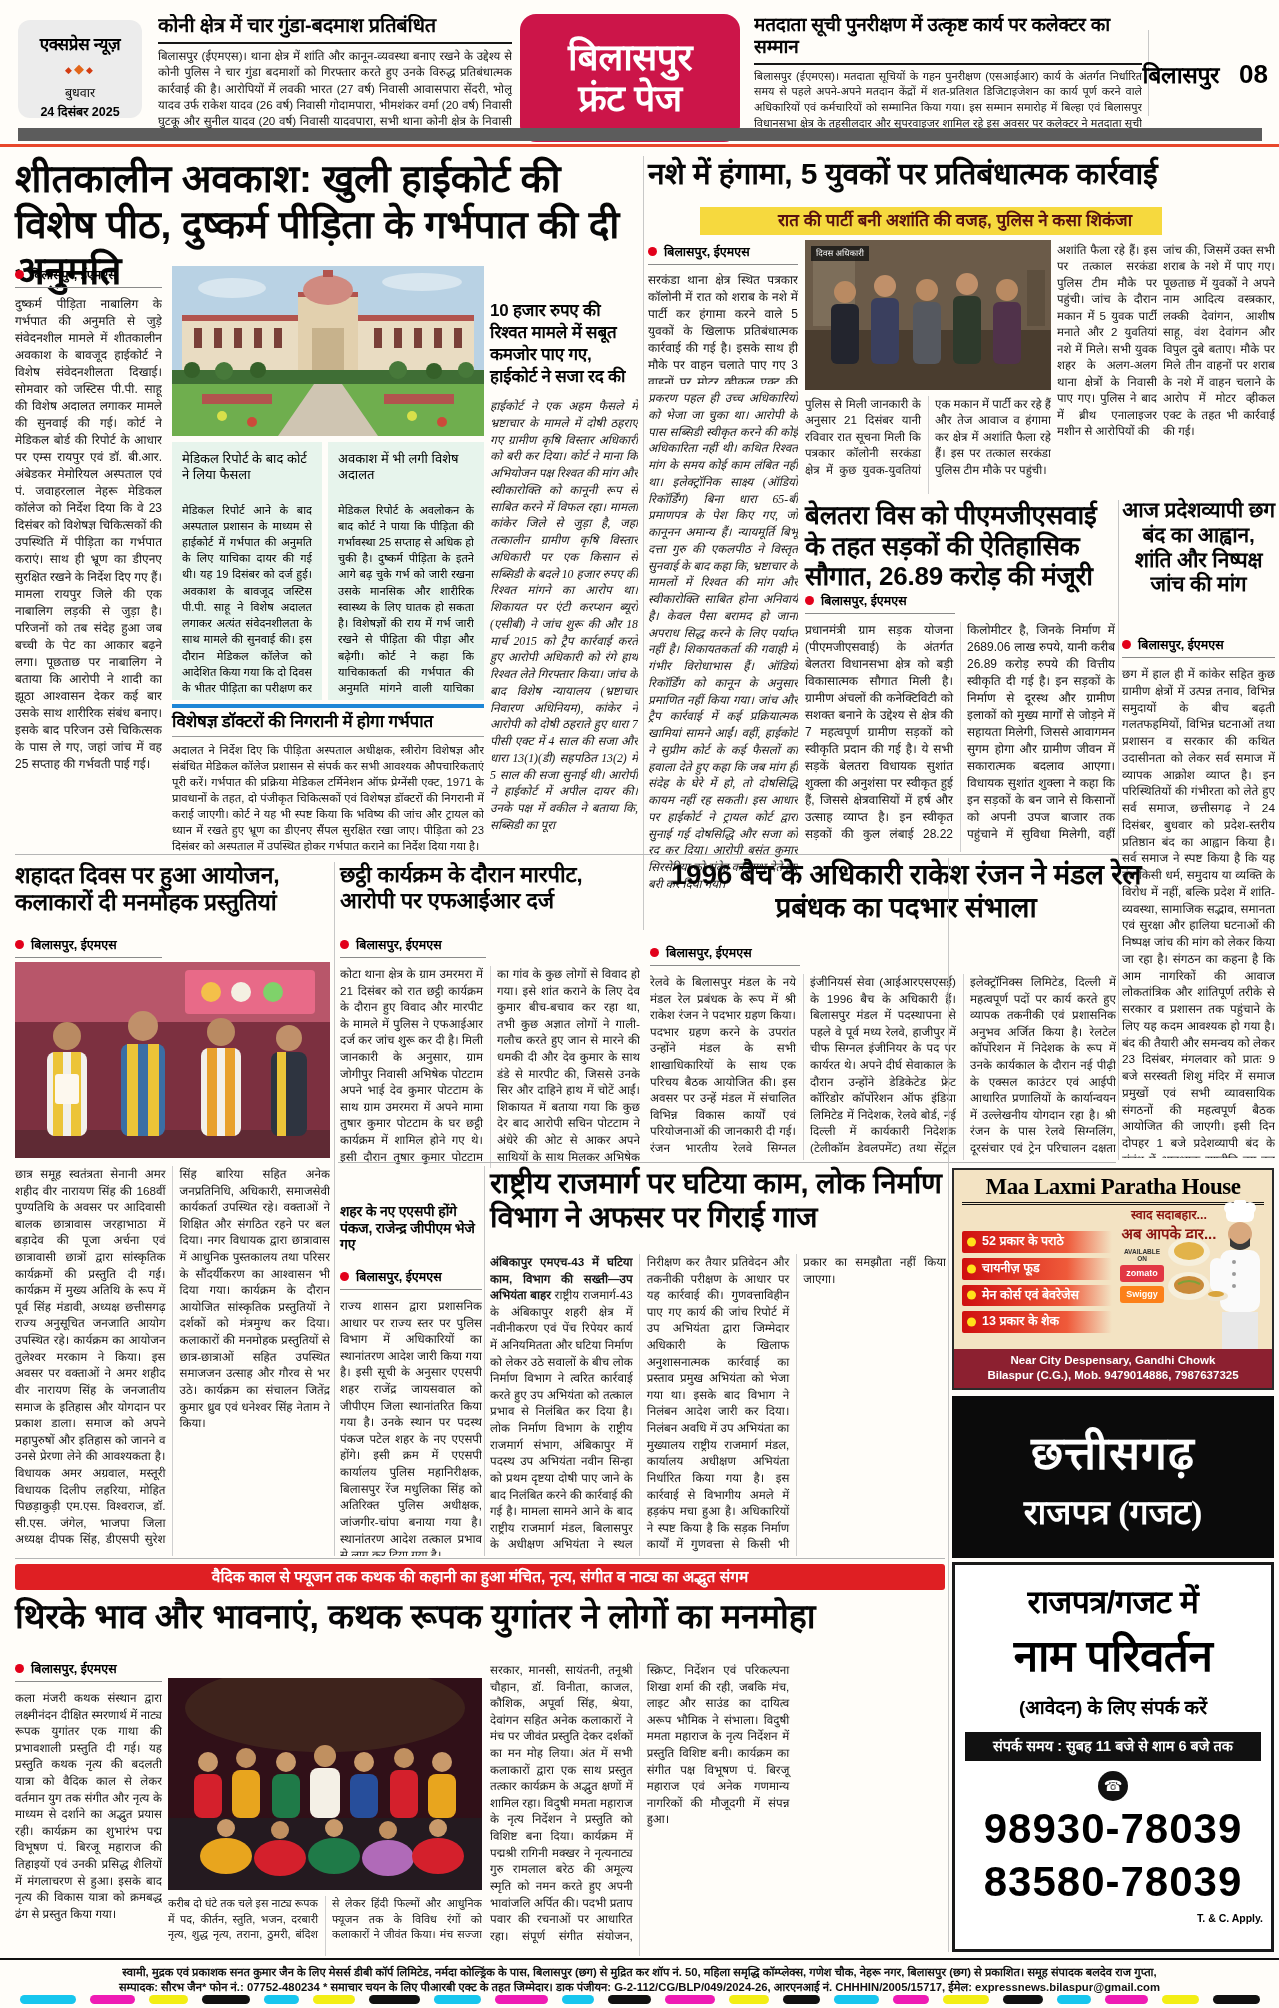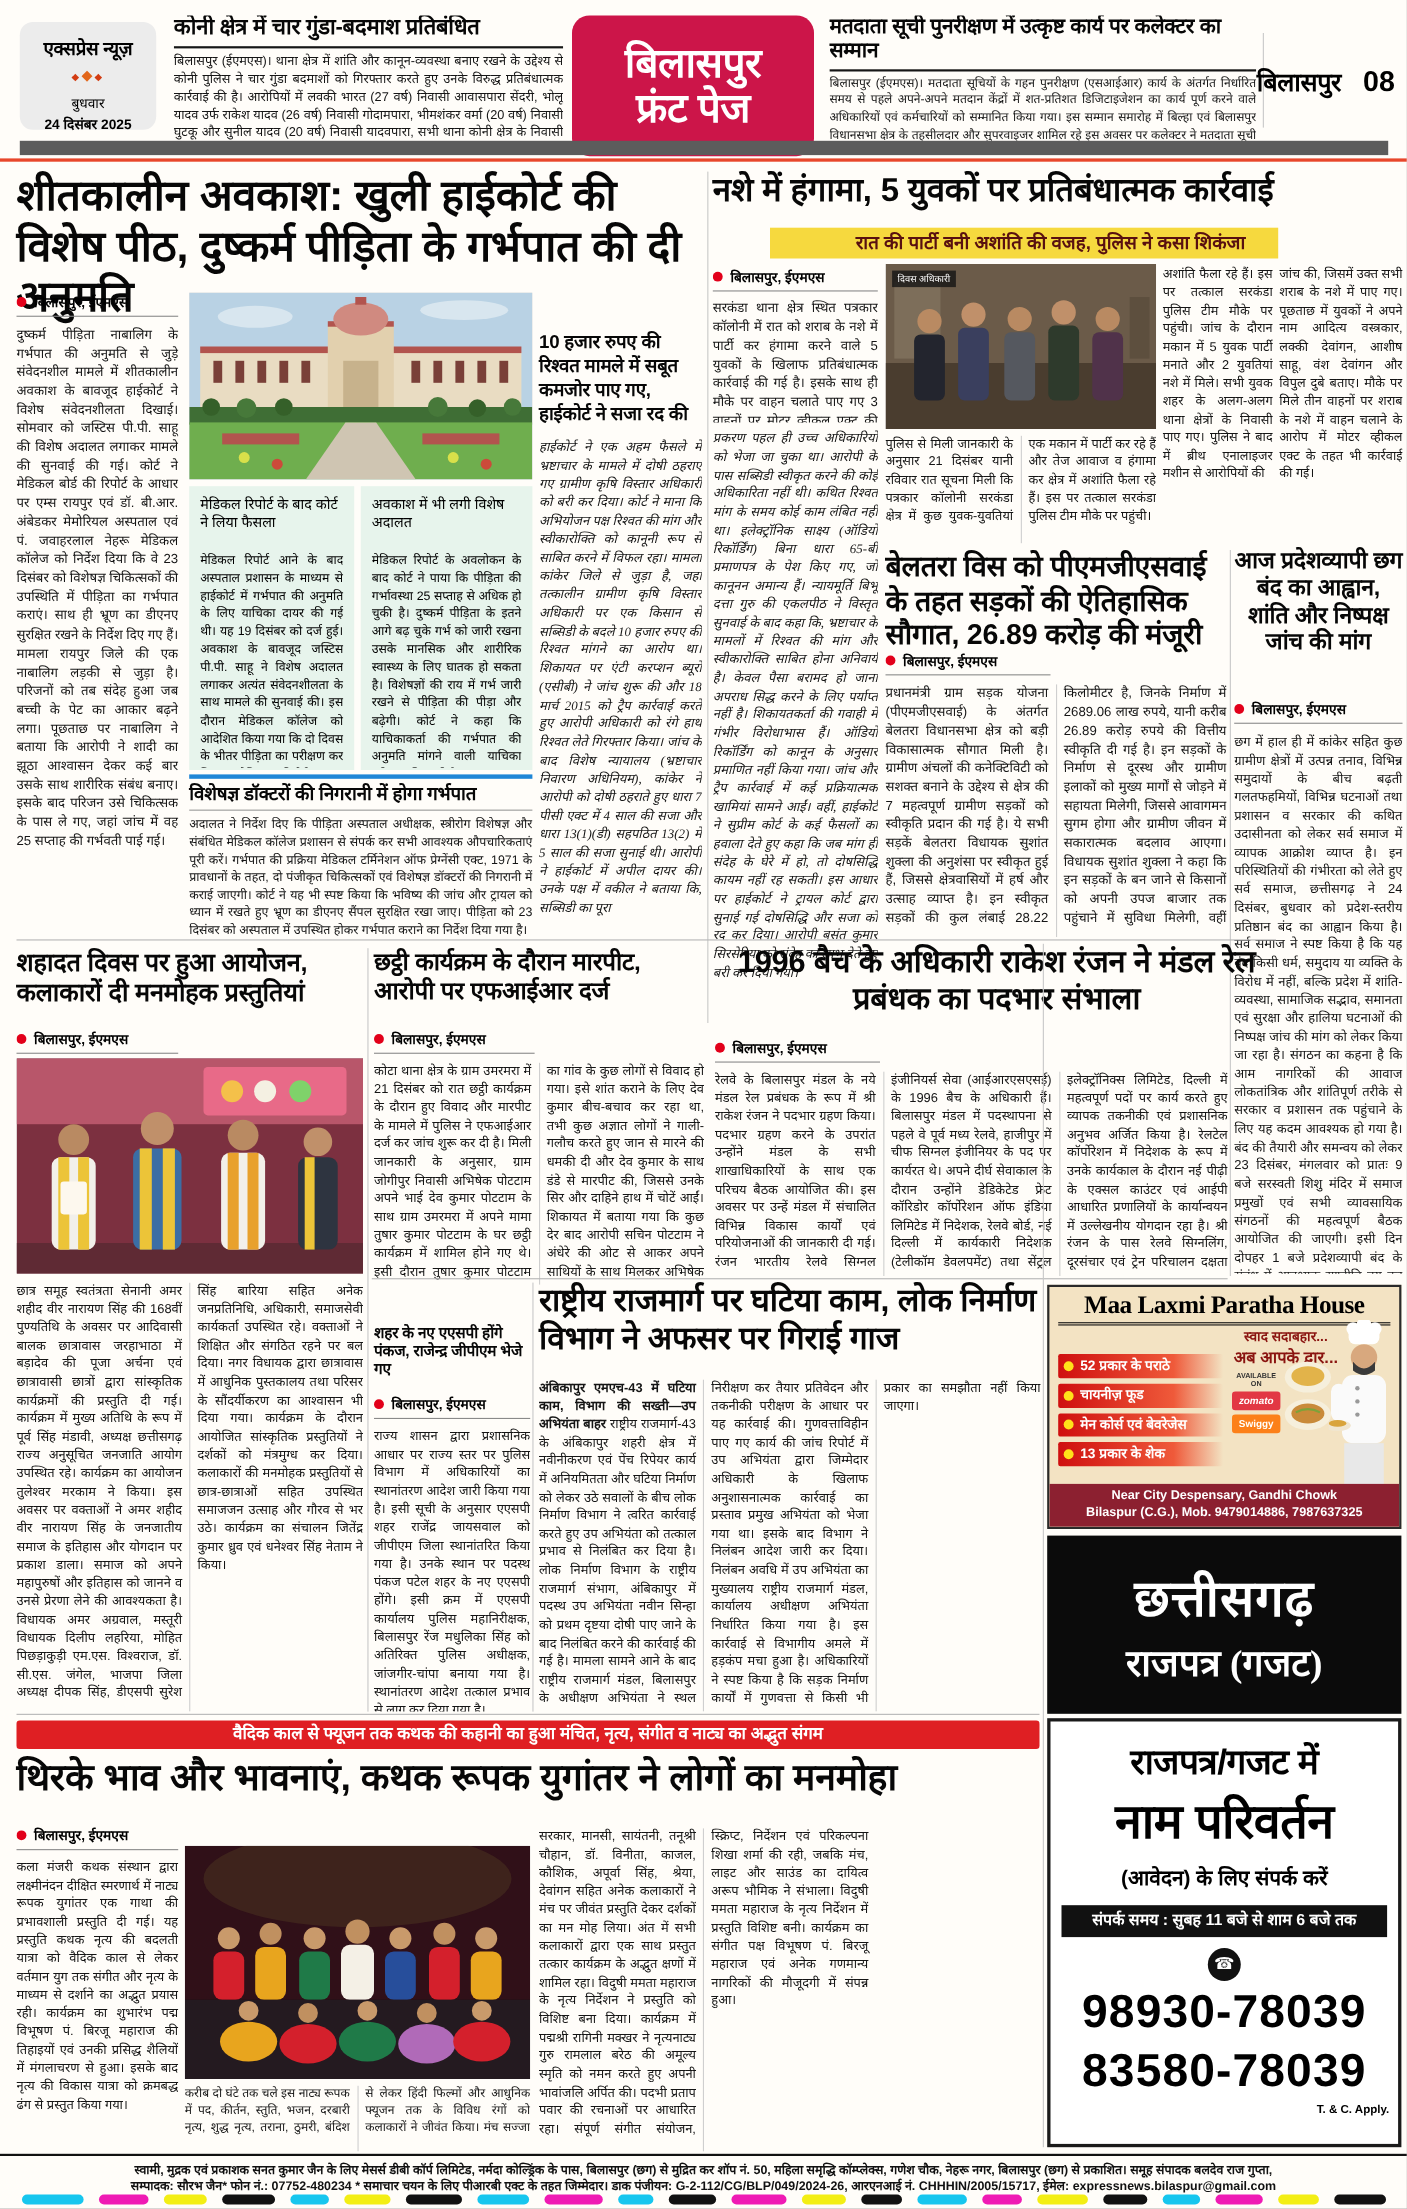--- a/index.html
+++ b/index.html
@@ -317,21 +317,21 @@
       <div class="tag" style="font-size:15px;">अब आपके द्वार...</div>
     </div>
     <div class="abs" style="left:8px;top:56px;width:150px;">
       <div class="pill">52 प्रकार के पराठे</div>
       <div class="pill">चायनीज़ फूड</div>
       <div class="pill">मेन कोर्स एवं बेवरेजेस</div>
       <div class="pill">13 प्रकार के शेक</div>
     </div>
     <div class="abs" style="left:166px;top:78px;width:44px;text-align:center;">
       <div style="font-size:6.5px;font-weight:bold;color:#333;">AVAILABLE ON</div>
-      <div style="background:#e23744;color:#fff;border-radius:3px;font-size:9px;font-weight:bold;line-height:1.9;margin-top:3px;font-style:italic;">zomato</div>
+      <div style="background:#e23744;color:#fff;border-radius:3px;font-size:9px;font-weight:bold;line-height:1.9;margin-top:3px;">zomato</div>
       <div style="background:#fc8019;color:#fff;border-radius:3px;font-size:9px;font-weight:bold;line-height:1.9;margin-top:4px;">Swiggy</div>
     </div>
     <div class="abs" style="left:212px;top:62px;width:46px;">
       <svg viewBox="0 0 46 80">
         <ellipse cx="23" cy="20" rx="21" ry="14" fill="#f6efdc"></ellipse>
           <ellipse cx="23" cy="19" rx="15" ry="9" fill="#e2b34a"></ellipse>
         <ellipse cx="23" cy="54" rx="21" ry="14" fill="#f6efdc"></ellipse>
           <ellipse cx="23" cy="53" rx="15" ry="9" fill="#c98a3a"></ellipse>
         <path d="M12 52 q11 -6 22 0" stroke="#7da23a" stroke-width="2" fill="none"></path>
       </svg>

